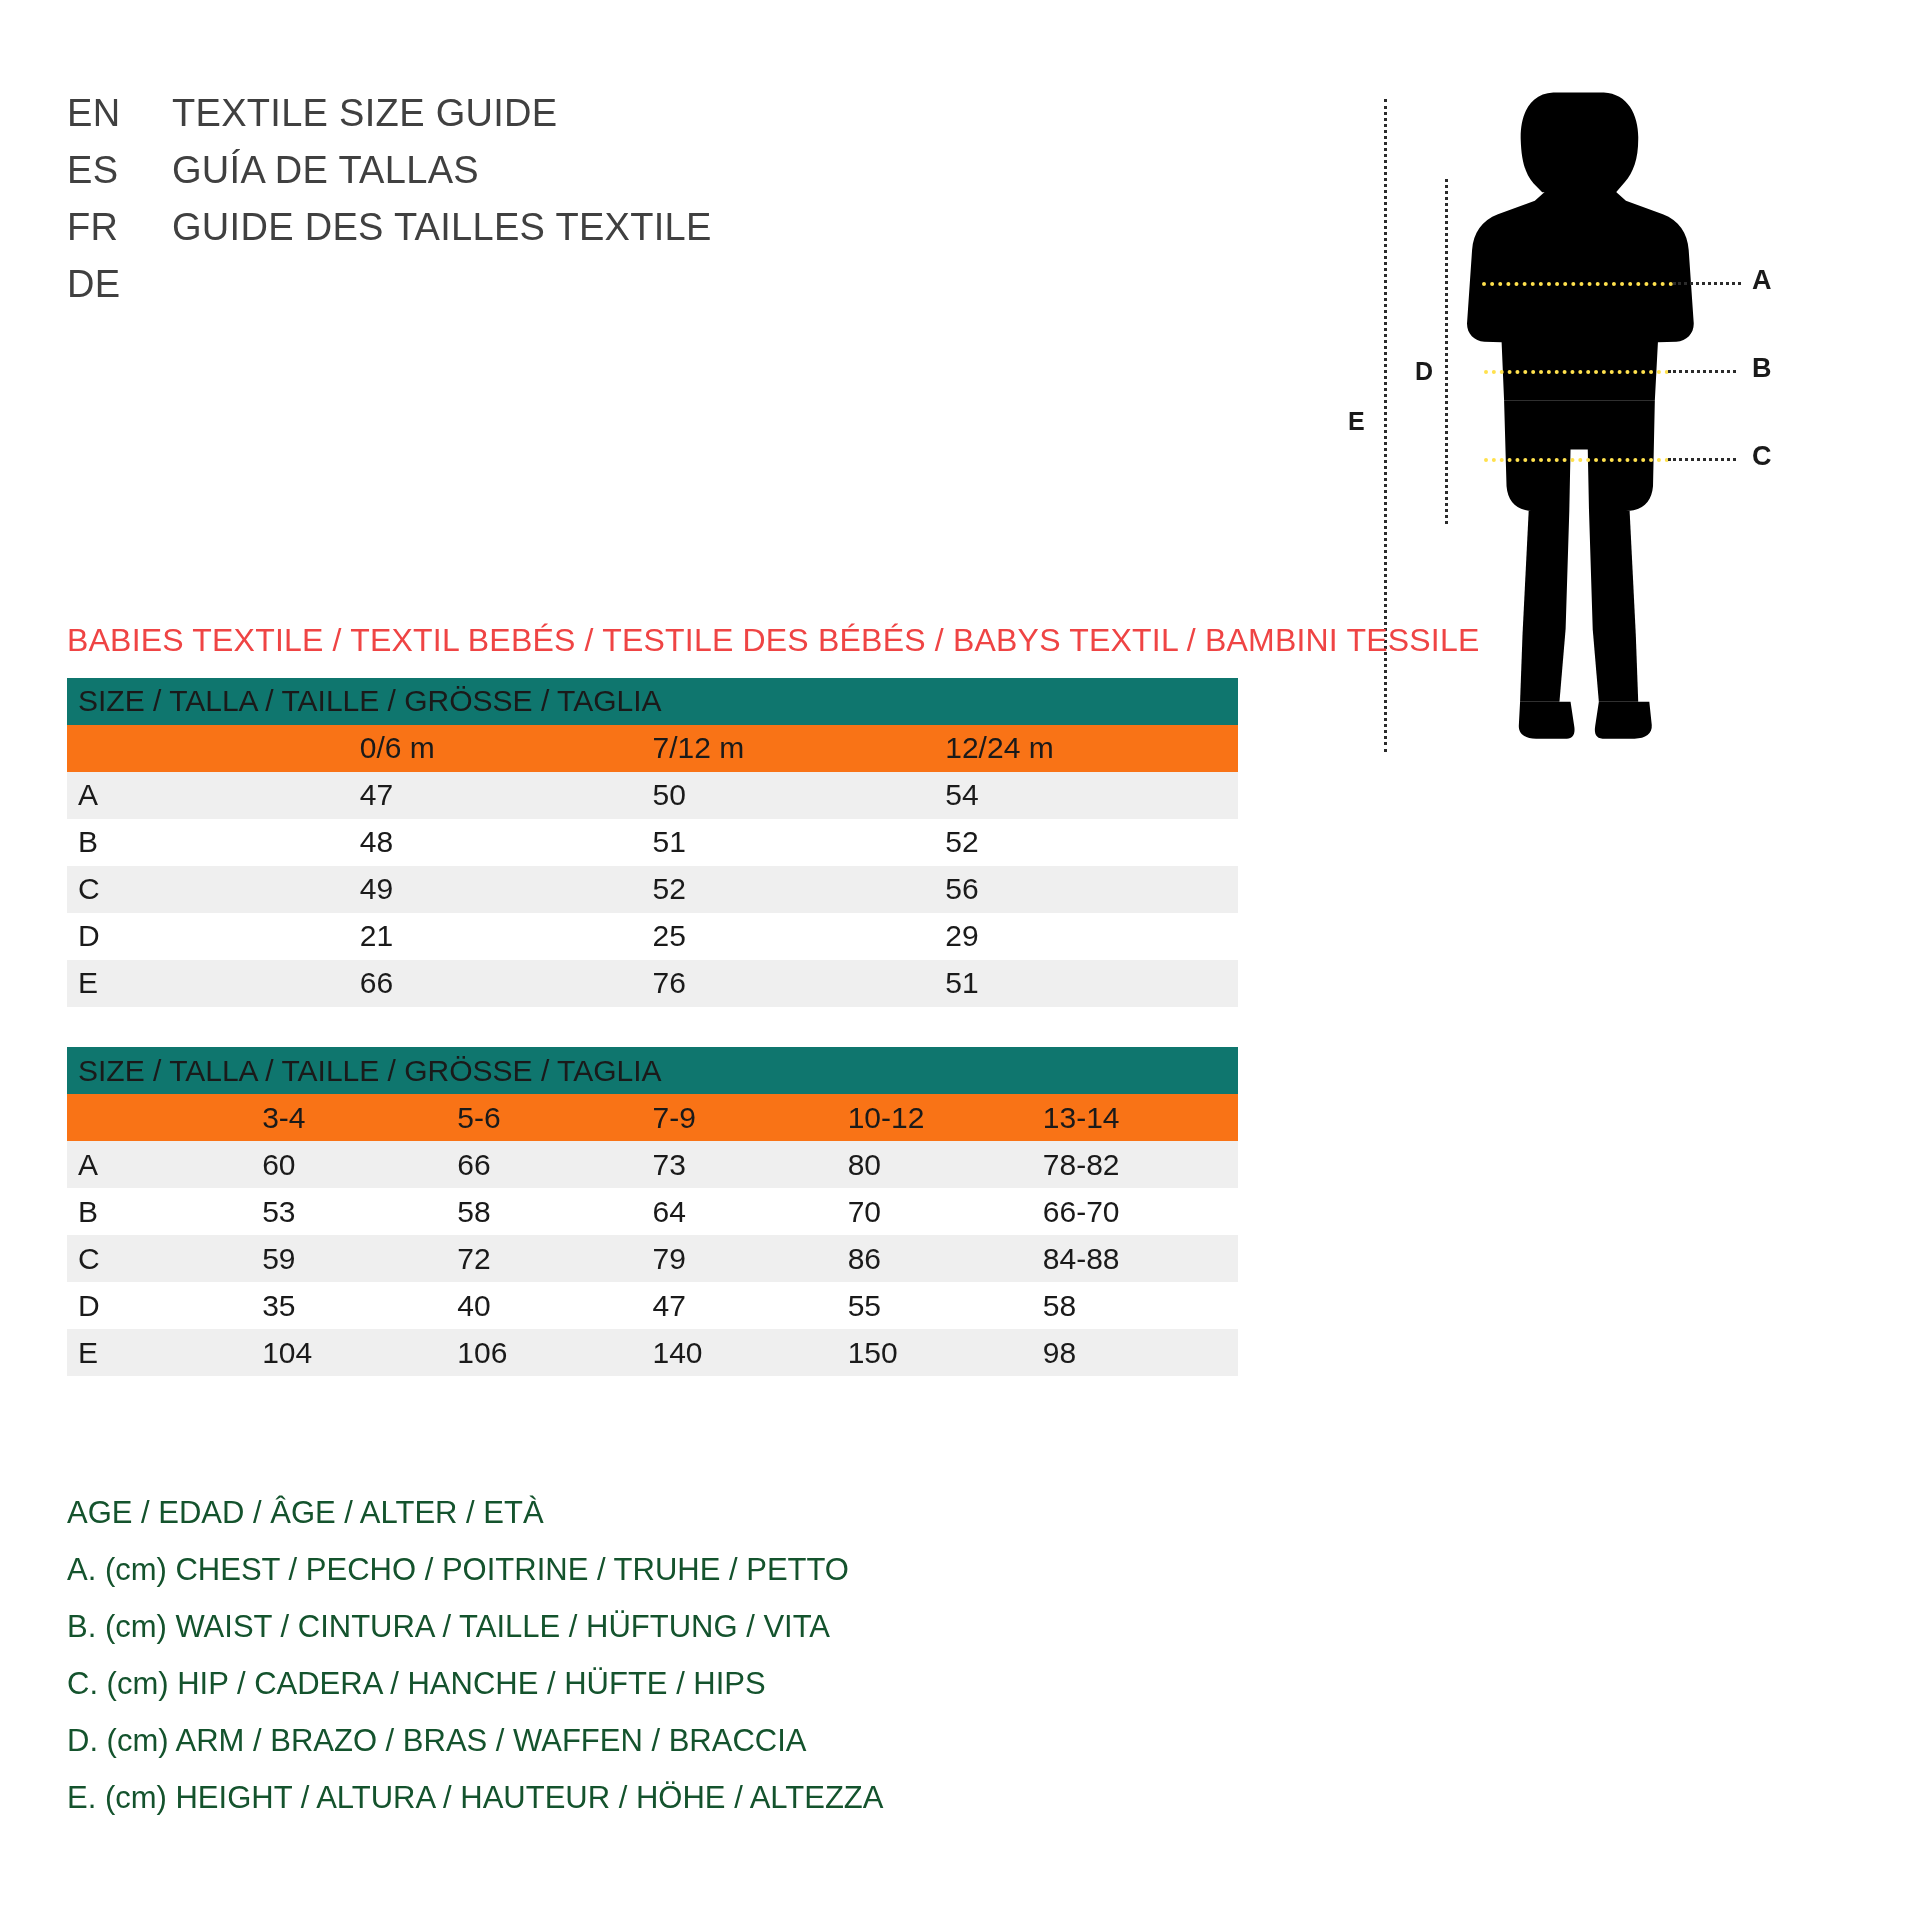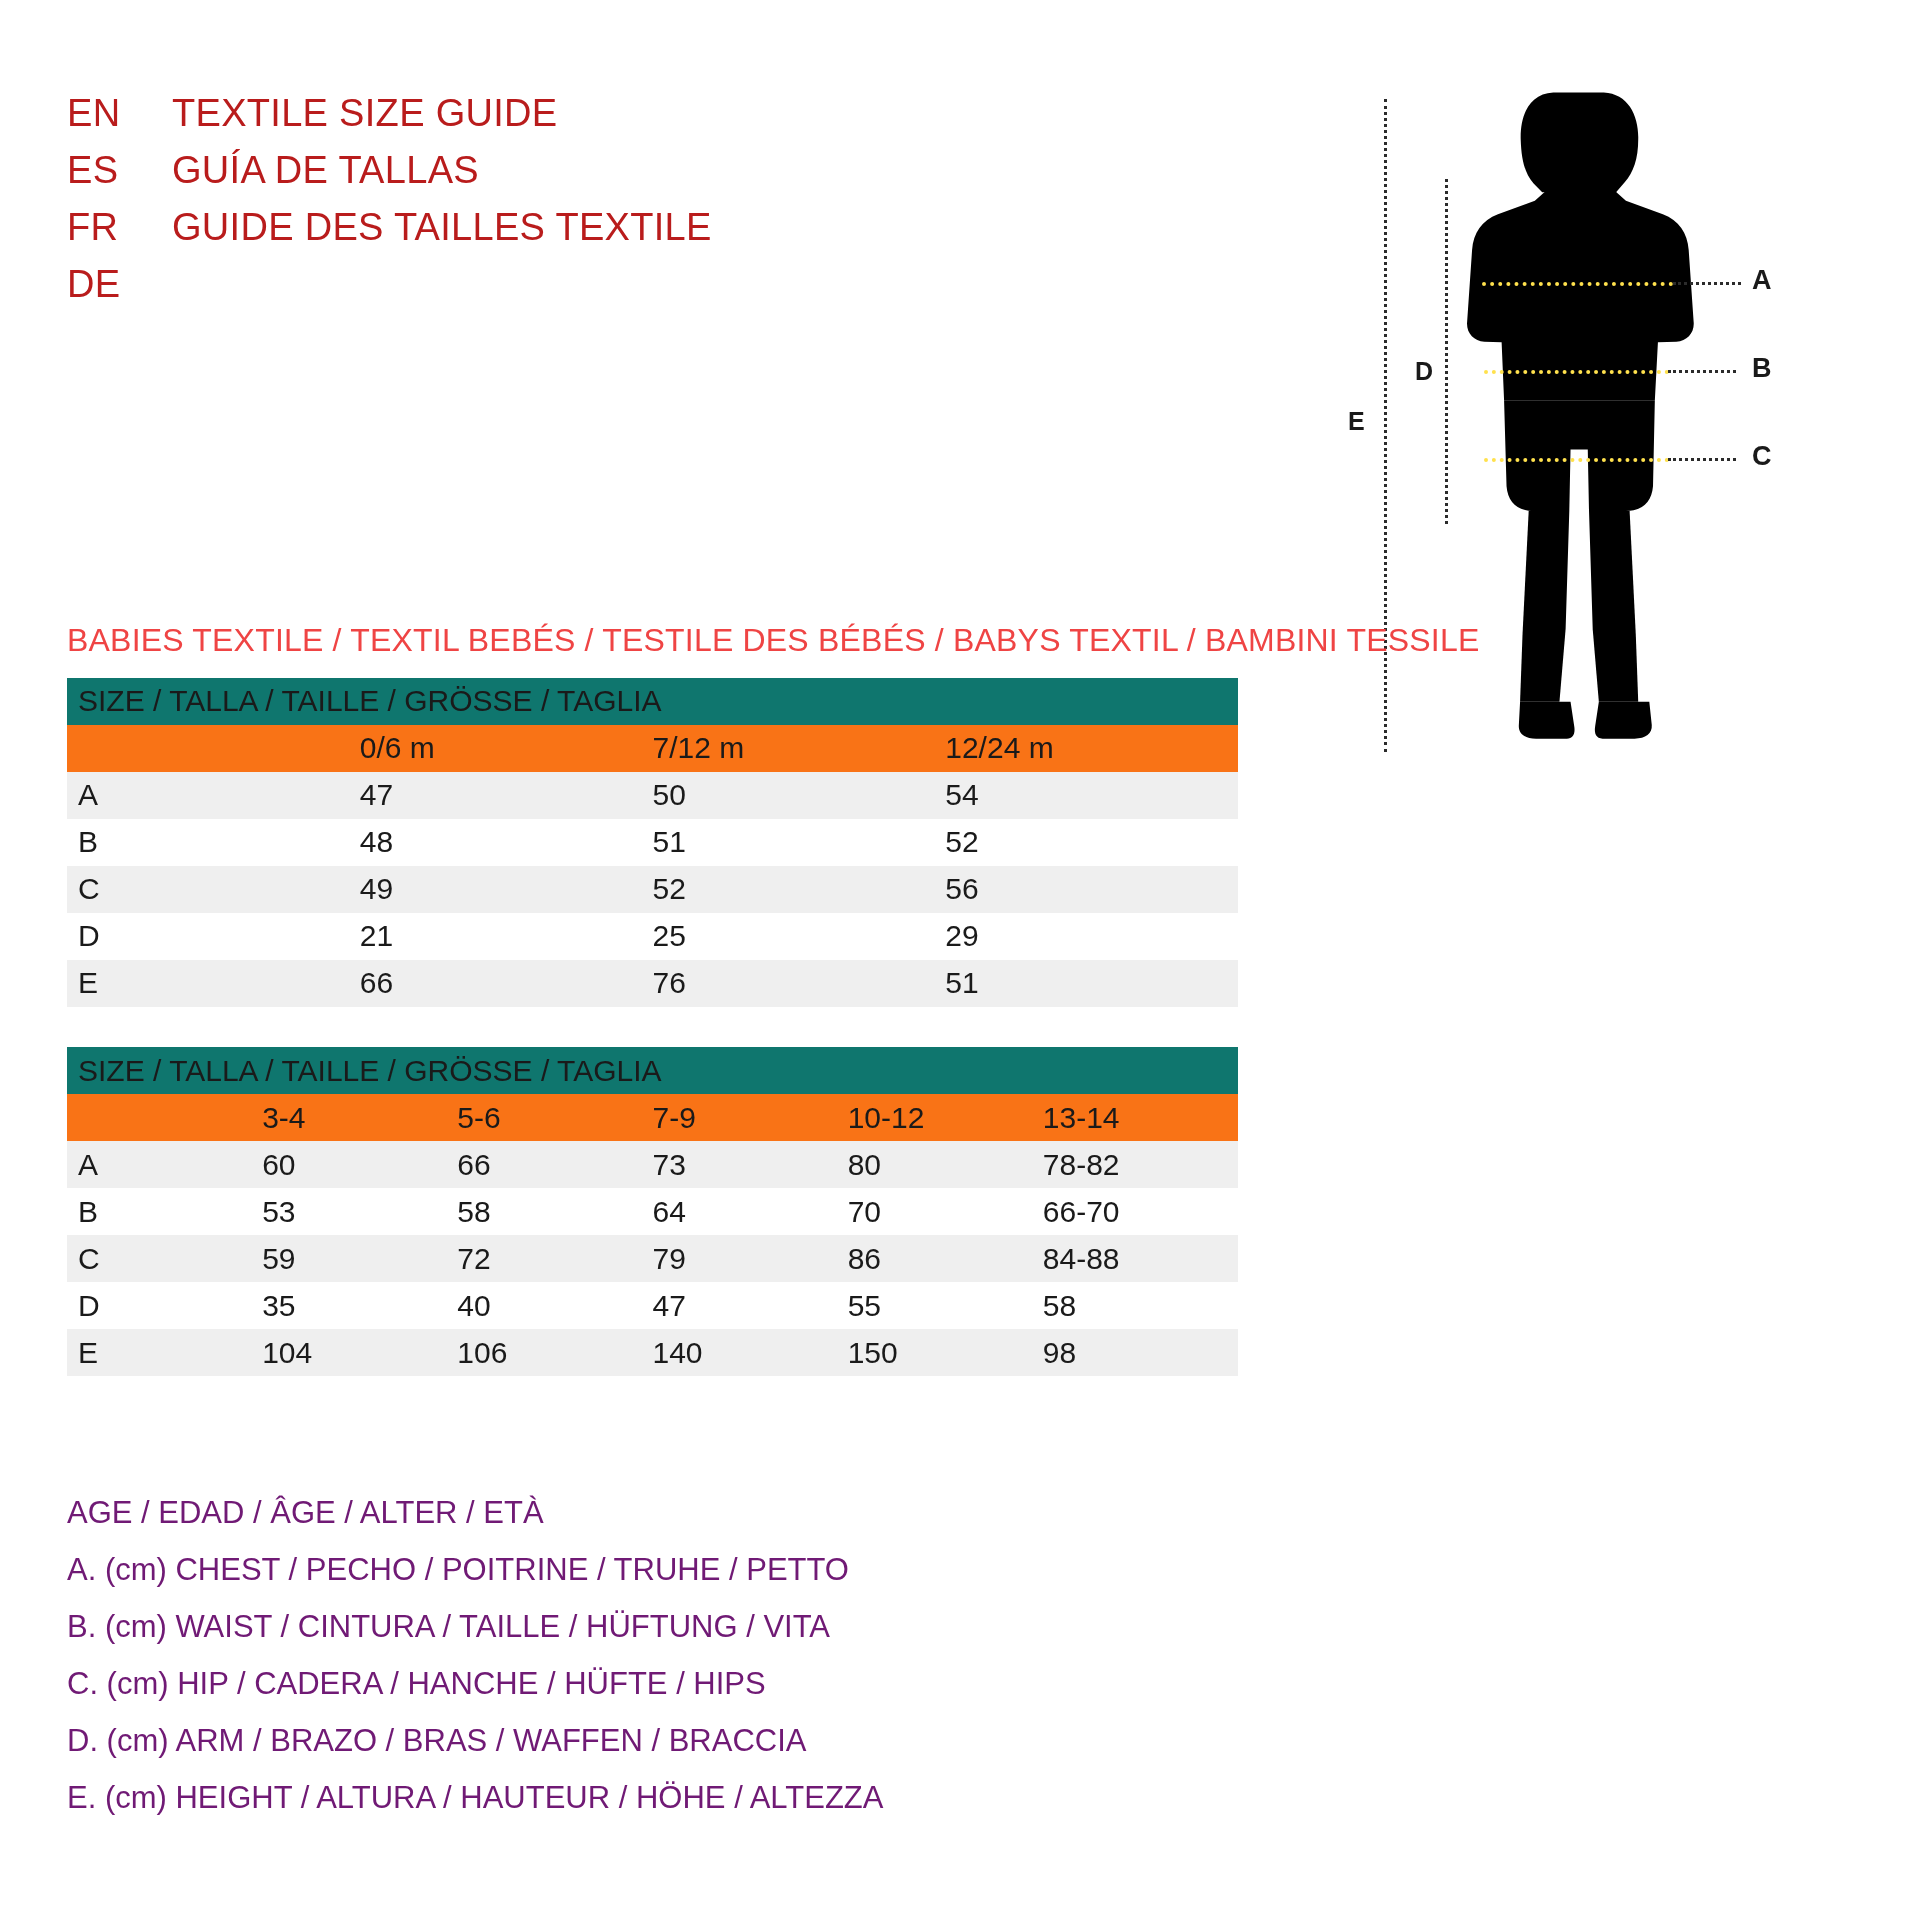--- a/index.html
+++ b/index.html
@@ -29,21 +29,21 @@
     left: 67px;
     top: 92px;
     width: 1171px;
   }
   .lang-row {
     display: flex;
     align-items: baseline;
     height: 57px;
     font-size: 38px;
     letter-spacing: 0.3px;
-    color: #b91c1c;
+    color: #404040;
   }
   .lang-code {
     width: 105px;
     flex: 0 0 105px;
   }
   .lang-title {
     flex: 1 1 auto;
   }
 
   
@@ -152,21 +152,21 @@
   .legend {
     position: absolute;
     left: 67px;
     top: 1497px;
     width: 1232px;
   }
   .legend-row {
     font-size: 31px;
     line-height: 1.0;
     height: 57px;
-    color: #701a75;
+    color: #14532d;
     white-space: nowrap;
   }
 </style>
 </head>
 <body>
 
 <div class="page">
 
   <div class="lang-block">
     <div class="lang-row">

